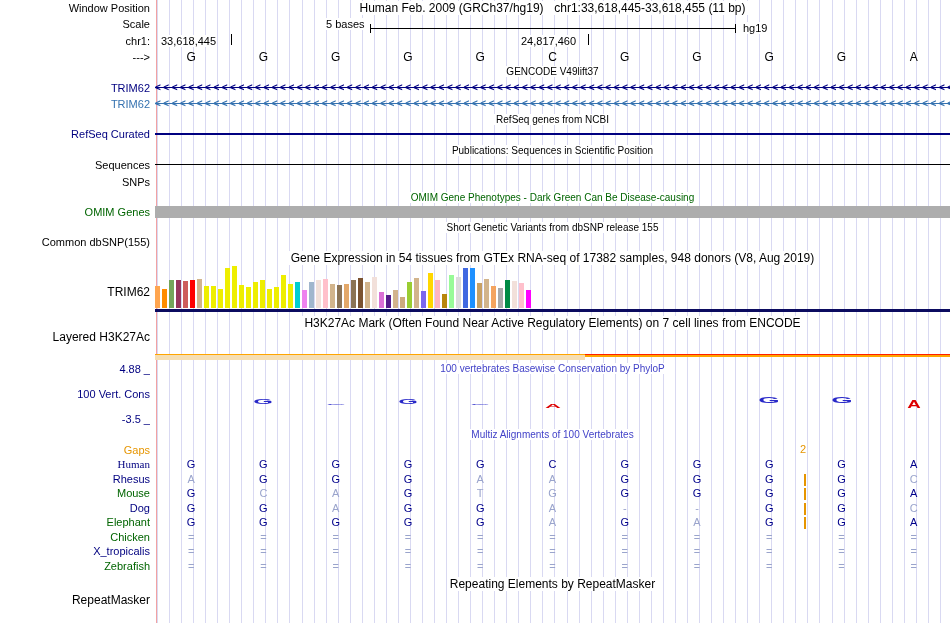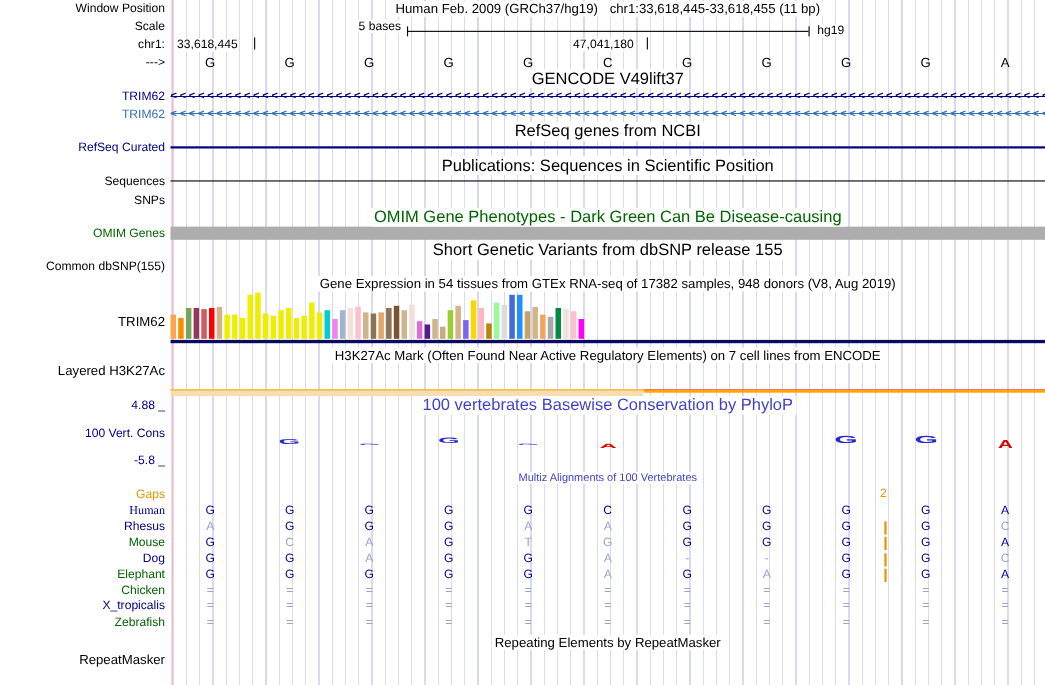--- a/index.html
+++ b/index.html
@@ -2,21 +2,21 @@
 <html><head>
 <meta charset="utf-8">
 <style>
   html,body{margin:0;padding:0;background:#fff;}
   #browser{position:relative;width:950px;height:623px;overflow:hidden;
            font-family:"Liberation Sans",sans-serif;color:#000;background:#fff;}
   .gridlines{position:absolute;left:157px;top:0;width:793px;height:623px;
              background:repeating-linear-gradient(to right,#d9d9f2 0,#d9d9f2 1px,transparent 1px,transparent 12.045px);}
   .redline{position:absolute;left:156px;top:0;width:1px;height:623px;background:#f2a2a2;}
   .lbl{position:absolute;right:800px;text-align:right;font-size:11px;line-height:12px;white-space:nowrap;z-index:5;}
-  .ttl{position:absolute;left:155px;width:795px;text-align:center;font-size:15px;line-height:12px;z-index:4;}
+  .ttl{position:absolute;left:155px;width:795px;text-align:center;font-size:10px;line-height:12px;z-index:4;}
   .ttl span{background:#fff;padding:0 3px;}
   .navy{color:#000080;}
   .green{color:#006400;}
   .blue{color:#4242c8;}
   .orange{color:#e69500;}
   .hdr{position:absolute;left:155px;width:795px;text-align:center;font-size:12px;line-height:13px;z-index:4;}
   .hdr span{background:#fff;padding:0 2px;}
   .hline{position:absolute;z-index:3;}
   .seqrow{position:absolute;left:155px;top:51px;width:795px;display:flex;z-index:4;}
   .seqrow b{flex:1;text-align:center;font-size:12px;font-weight:normal;line-height:13px;}
@@ -47,21 +47,21 @@
   <div class="lbl" style="top:18px">Scale</div>
   <div class="posnum" style="top:18px;left:325px">5 bases</div>
   <div class="scalebar" style="left:370px;width:365px"></div>
   <div class="scaletick" style="left:370px"></div>
   <div class="scaletick" style="left:735px"></div>
   <div class="posnum" style="top:22px;left:742px">hg19</div>
 
   <div class="lbl" style="top:35px">chr1:</div>
   <div class="posnum" style="top:35px;left:160px">33,618,445</div>
   <div class="postick" style="top:34px;left:231px"></div>
-  <div class="posnum" style="top:35px;left:520px">47,041,180</div>
+  <div class="posnum" style="top:35px;left:520px">24,817,460</div>
   <div class="postick" style="top:34px;left:588px"></div>
 
   <div class="lbl" style="top:51px">---&gt;</div>
   <div class="seqrow" id="seq-row">
       <b>G</b>
       <b>G</b>
       <b>G</b>
       <b>G</b>
       <b>G</b>
       <b>C</b>
@@ -165,21 +165,21 @@
   <div id="cons-layer">
       <div class="consglyph" style="color: rgb(40, 40, 200); left: 263.409px; top: 394px; transform-origin: center bottom; transform: translateX(-50%) scale(2.3, 0.6);">G</div>
       <div class="consglyph" style="color: rgb(40, 40, 200); left: 335.682px; top: 394px; transform-origin: center bottom; transform: translateX(-50%) scale(2.3, 0.16);">G</div>
       <div class="consglyph" style="color: rgb(40, 40, 200); left: 407.955px; top: 394px; transform-origin: center bottom; transform: translateX(-50%) scale(2.3, 0.65);">G</div>
       <div class="consglyph" style="color: rgb(40, 40, 200); left: 480.227px; top: 394px; transform-origin: center bottom; transform: translateX(-50%) scale(2.3, 0.16);">G</div>
       <div class="consglyph" style="color: rgb(221, 0, 0); left: 552.5px; top: 398px; transform-origin: center bottom; transform: translateX(-50%) scale(2, 0.5);">A</div>
       <div class="consglyph" style="color: rgb(40, 40, 200); left: 769.318px; top: 394px; transform-origin: center bottom; transform: translateX(-50%) scale(2.5, 0.85);">G</div>
       <div class="consglyph" style="color: rgb(40, 40, 200); left: 841.591px; top: 394px; transform-origin: center bottom; transform: translateX(-50%) scale(2.5, 0.85);">G</div>
       <div class="consglyph" style="color: rgb(221, 0, 0); left: 913.864px; top: 399px; transform-origin: center bottom; transform: translateX(-50%) scale(1.7, 0.95);">A</div>
     </div>
-  <div class="lbl navy" style="top:413px">-5.8 _</div>
+  <div class="lbl navy" style="top:413px">-3.5 _</div>
 
   <div class="ttl blue" style="top:429px;font-size:10px"><span>Multiz Alignments of 100 Vertebrates</span></div>
   <div class="lbl orange" style="top:444px">Gaps</div>
   <div class="posnum orange" style="top:443px;left:799px;background:transparent">2</div>
   <div id="align-layer">
       <div class="lbl" style="top: 458px; color: rgb(0, 0, 128); font-family: Liberation Serif, serif;">Human</div>
       <div class="alnrow" style="top: 458px;">
         <u style="color: rgb(0, 0, 139);">G</u>
         <u style="color: rgb(0, 0, 139);">G</u>
         <u style="color: rgb(0, 0, 139);">G</u>

